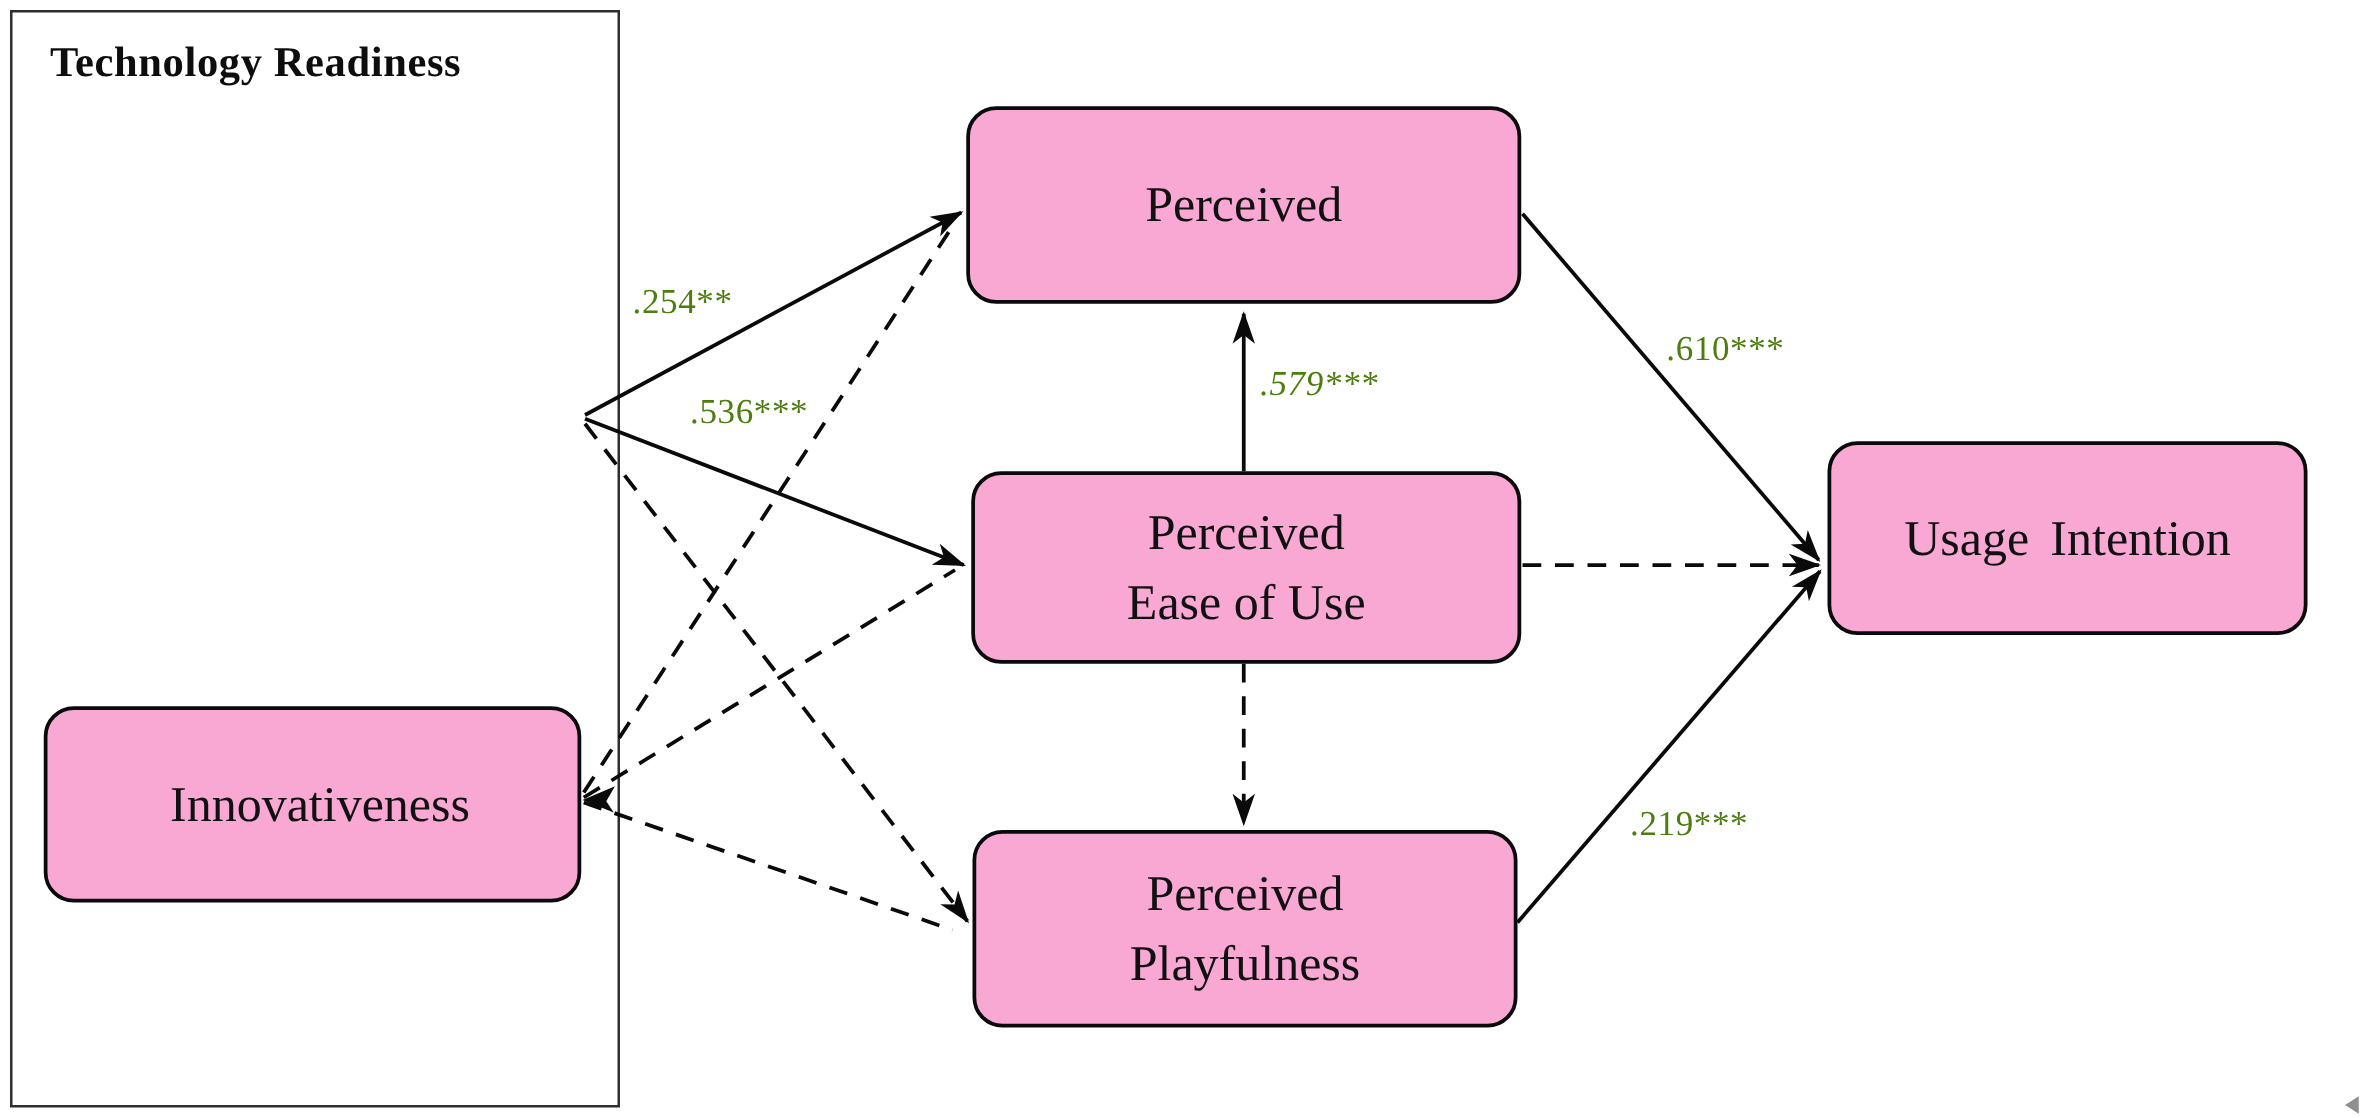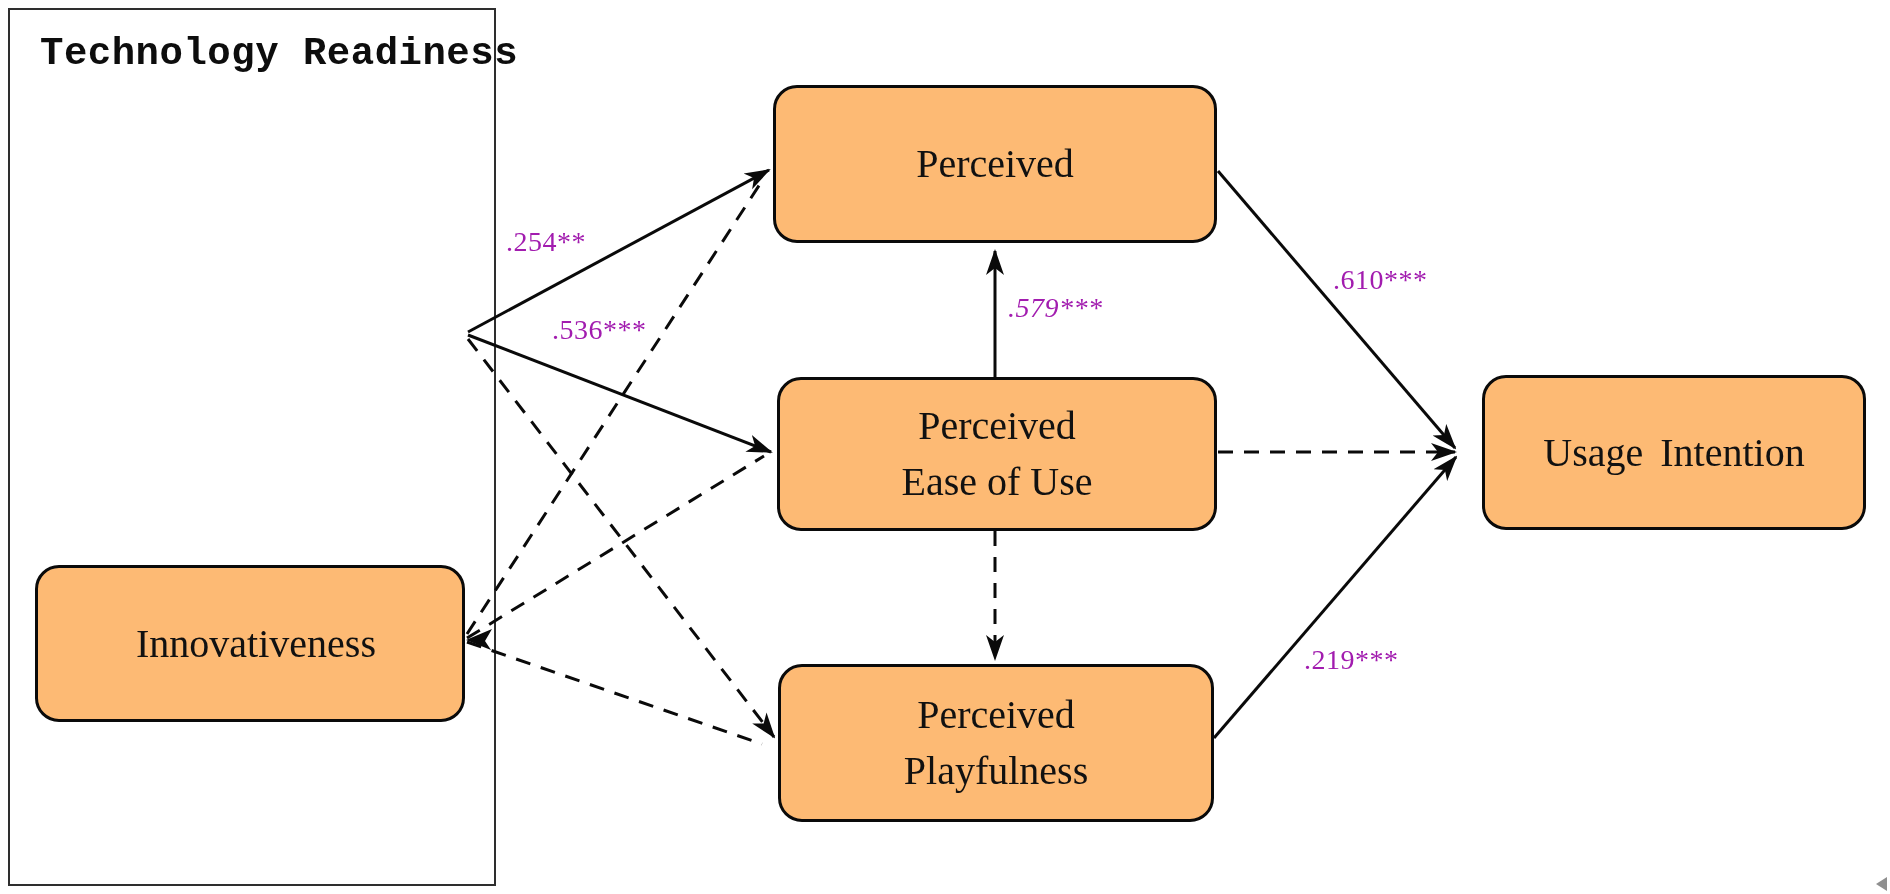--- a/index.html
+++ b/index.html
@@ -24,62 +24,61 @@
     width: 488px;
     height: 878px;
     border: 2px solid #2e2e2e;
     background: transparent;
     box-sizing: border-box;
   }
   .tr-title {
     position: absolute;
     left: 40px;
     top: 32px;
-    font-size: 39px;
+    font-size: 34px;
     font-weight: bold;
     color: #0d0d0d;
     letter-spacing: 0.5px;
     white-space: nowrap;
-    font-family: Liberation Mono, monospace;
   }
   .node {
     position: absolute;
     box-sizing: border-box;
     border: 3px solid #0a0a0a;
     border-radius: 24px;
-    background: #fdba74;
+    background: #f9a8d4;
     display: flex;
     flex-direction: column;
     align-items: center;
     justify-content: center;
     text-align: center;
     font-size: 40px;
     color: #111111;
     line-height: 56px;
     z-index: 2;
   }
   .node-optimism        { left: 35px;   top: 253px; width: 433px; height: 157px; }
   .node-innovativeness  { left: 35px;   top: 565px; width: 430px; height: 157px; padding-left: 12px; }
   .node-usefulness      { left: 773px;  top: 85px;  width: 444px; height: 158px; }
   .node-ease            { left: 777px;  top: 377px; width: 440px; height: 154px; }
   .node-playfulness     { left: 778px;  top: 664px; width: 436px; height: 158px; }
-  .node-intention       { left: 1462px; top: 375px; width: 384px; height: 155px; word-spacing: 7px; margin-left: 20px; }
+  .node-intention       { left: 1462px; top: 353px; width: 384px; height: 155px; word-spacing: 7px; }
   .connector-layer {
     position: absolute;
     left: 0;
     top: 0;
     width: 1890px;
     height: 894px;
     z-index: 10;
     pointer-events: none;
   }
   .coef {
     position: absolute;
     font-size: 28px;
-    color: #a21caf;
+    color: #4d7c0f;
     letter-spacing: 0.5px;
     white-space: nowrap;
     z-index: 12;
     background: transparent;
   }
   .coef-opt-pu   { left: 506px;  top: 226px; }
   .coef-opt-peou { left: 552px;  top: 314px; }
   .coef-peou-pu  { left: 1008px; top: 292px; font-style: italic; }
   .coef-pu-ui    { left: 1333px; top: 264px; }
   .coef-pp-ui    { left: 1304px; top: 644px; }

